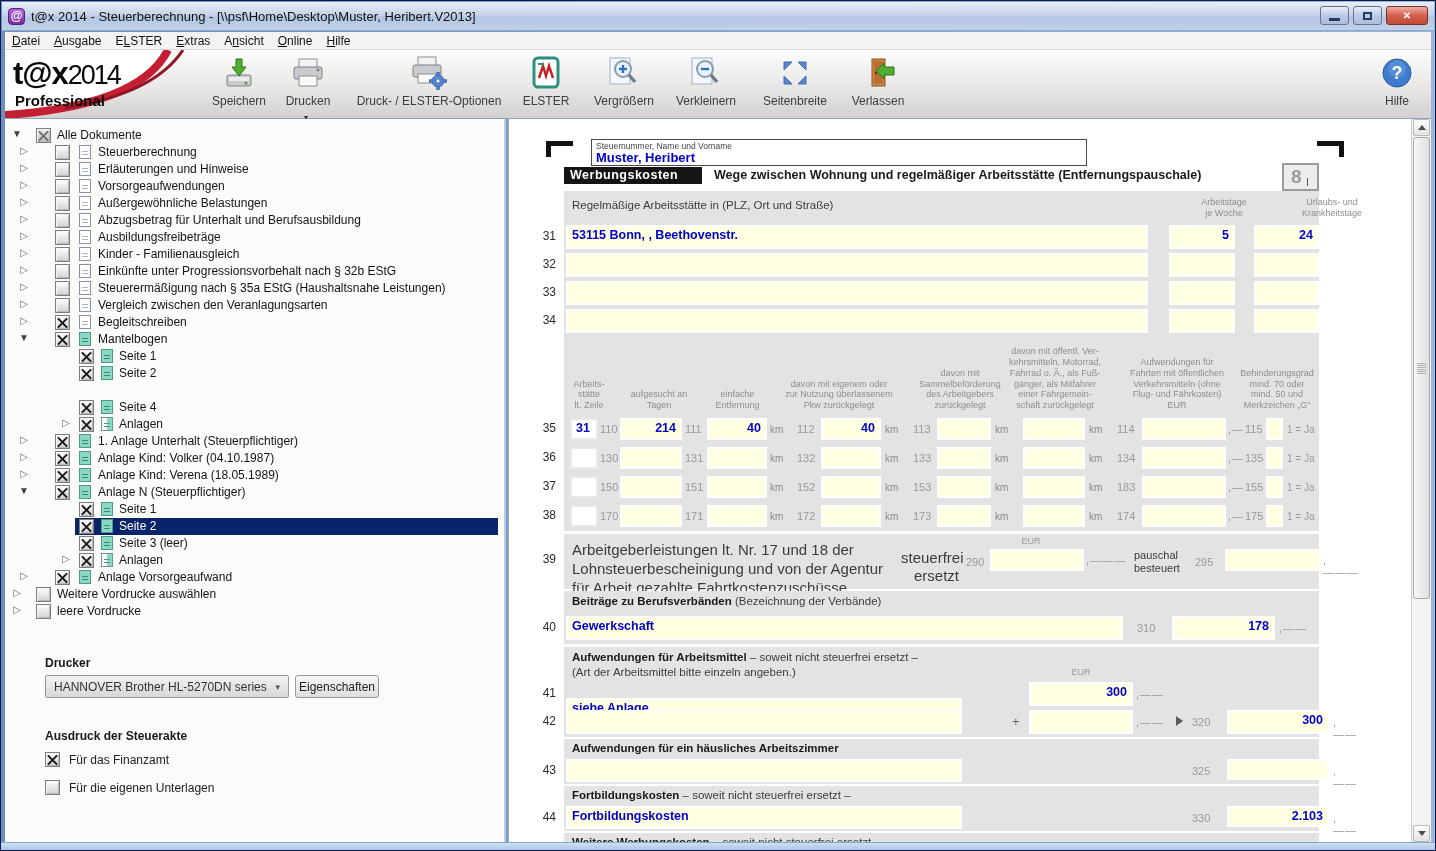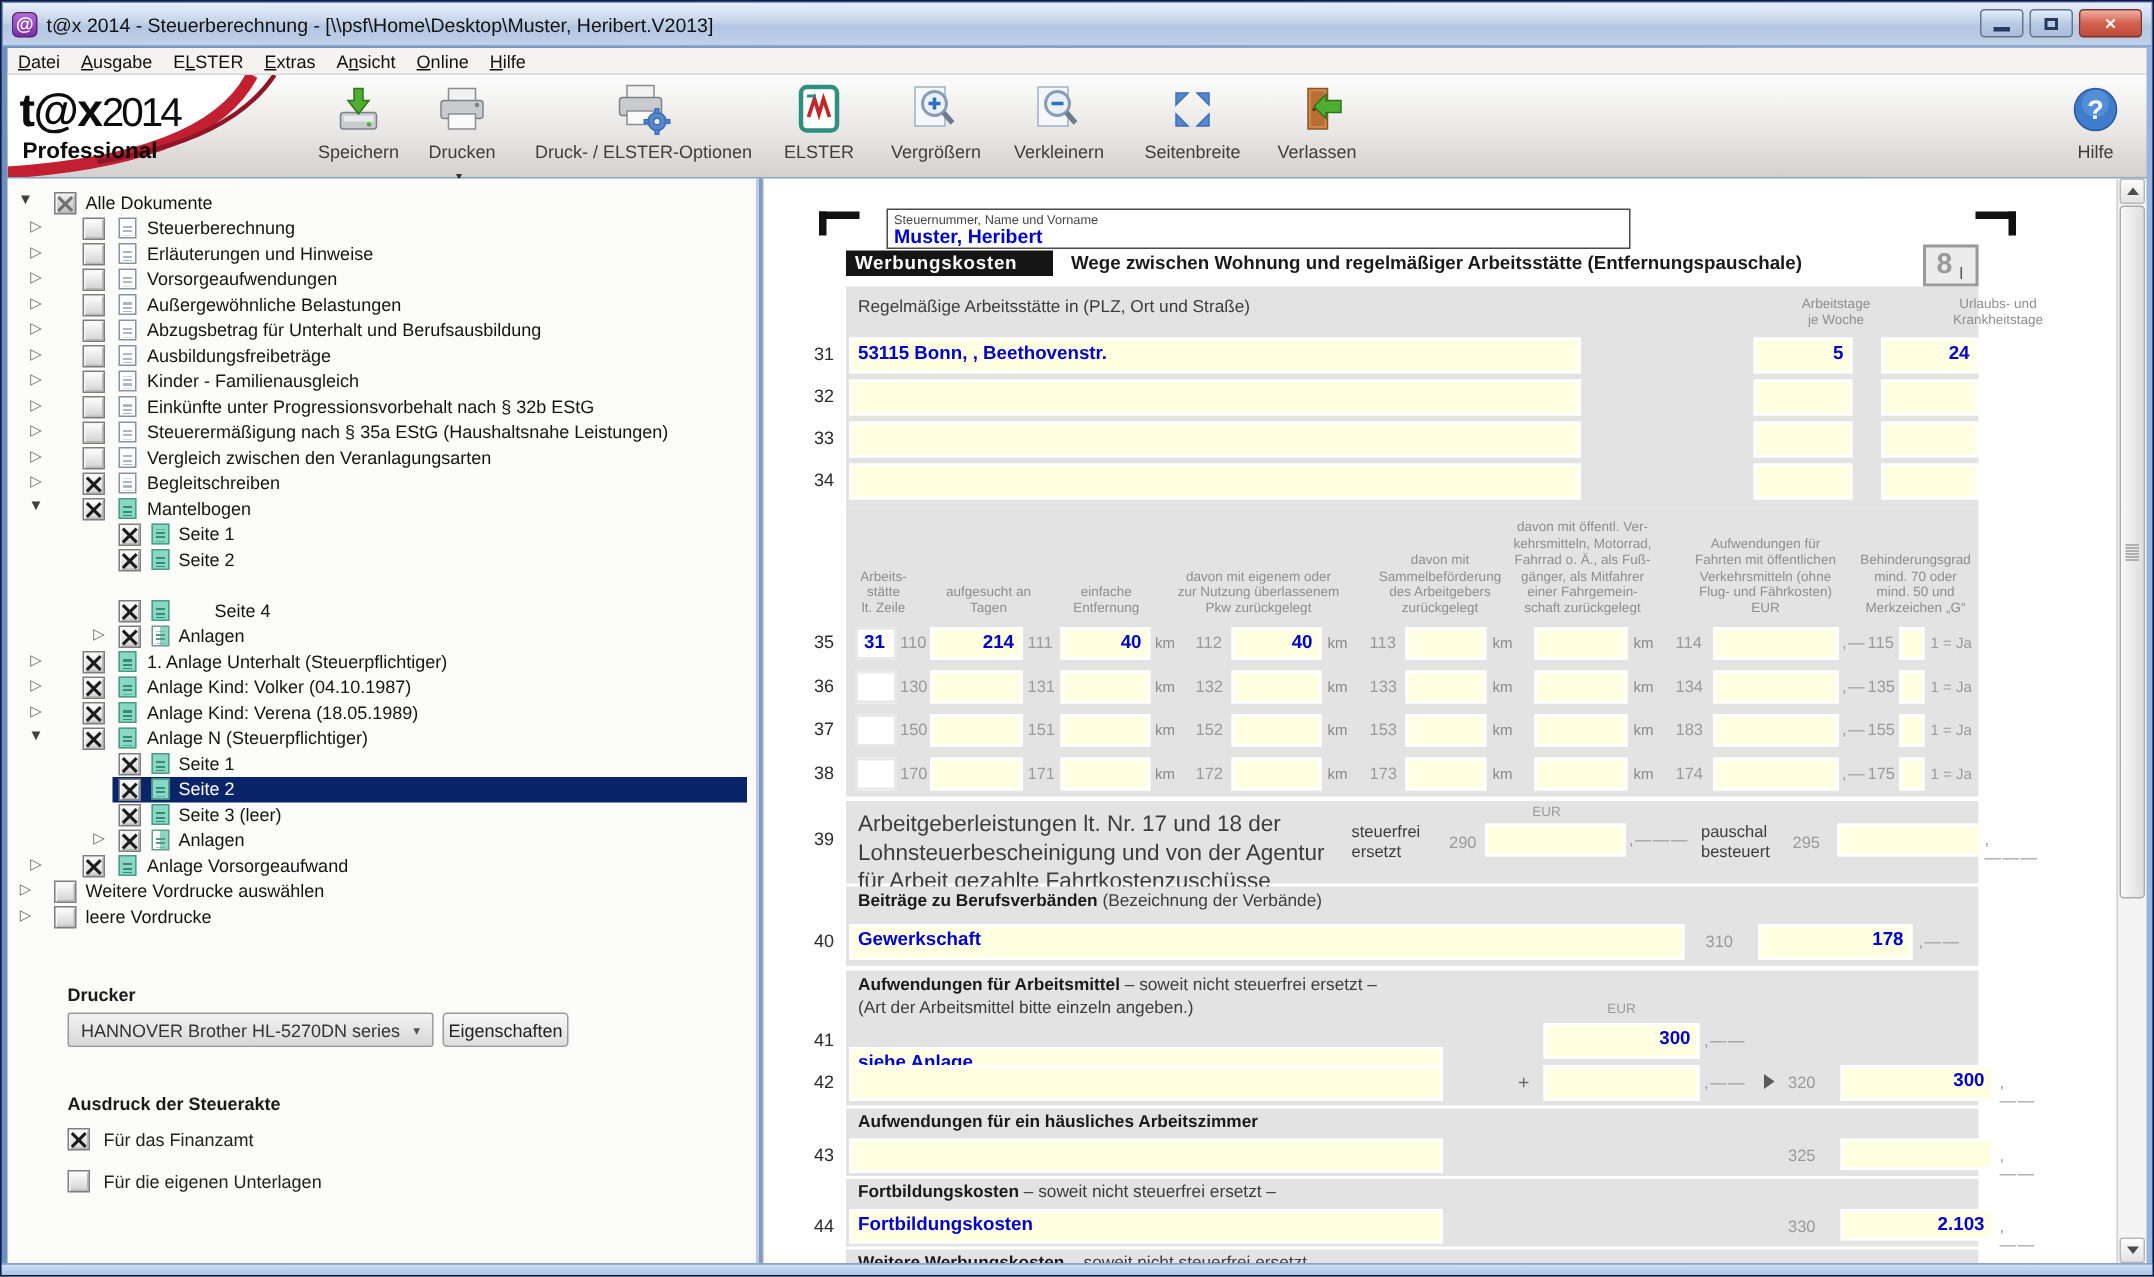--- a/index.html
+++ b/index.html
@@ -125,21 +125,21 @@
   .r{ text-align:right;} .code{ color:#9a9a9a; font-size:11px;} .km{ color:#8a8a8a; font-size:10px;}
   .sfx{ color:#9a9a9a; font-size:11px; letter-spacing:1px;}
   
   .blockA{ position:relative; height:148px; }
   .band1{ position:relative; height:32px; }
   .band1 .t{ position:absolute; left:8px; top:8px; font-size:11.5px; color:#3c3c3c;}
   .colhdr{ position:absolute; font-size:9px; color:#8e8e8e; text-align:center; white-space:pre-line; line-height:1.2;}
   .band1 .c1{ left:600px; top:6px; width:120px;}
   .band1 .c2{ left:728px; top:6px; width:80px;}
   .addr-row{ position:relative; height:28px; }
-  .addr-row .f-addr{ position:absolute; left:2px; top:2px; width:488px; height:24px;}
+  .addr-row .f-addr{ position:absolute; left:2px; top:2px; width:582px; height:24px;}
   .addr-row .f-days{ position:absolute; left:605px; top:2px; width:66px; height:24px;}
   .addr-row .f-vac{ position:absolute; left:690px; top:2px; width:65px; height:24px;}
   .addr-row .rownum{ top:6px; }
   
   .blockB{ position:relative; }
   .thead{ position:relative; height:76px; }
   .thead .colhdr{ bottom:4px; }
   .hc0{ left:0px;   width:50px; }
   .hc1{ left:60px;  width:70px; }
   .hc2{ left:140px; width:67px; }
@@ -168,21 +168,21 @@
   .co5   { left:553px; top:8px; position:absolute;}
   .f-auf { left:578px; width:84px;}
   .sx1   { left:664px; top:8px; position:absolute;}
   .co6   { left:681px; top:8px; position:absolute;}
   .f-beh { left:702px; width:17px;}
   .ja    { left:723px; top:9px; position:absolute; color:#9a9a9a; font-size:10px; white-space:nowrap;}
   
   .block39{ position:relative; height:55px; margin-top:3px;}
   .b39-label{ position:absolute; left:8px; top:7px; width:330px; font-size:15px; color:#3c3c3c; line-height:1.25;}
   .b39-eur{ position:absolute; left:420px; top:2px; width:94px; text-align:center; font-size:9px; color:#9a9a9a;}
-  .b39-sf{ position:absolute; left:337px; top:15px; width:58px; font-size:11px; color:#3c3c3c; line-height:1.2;}
+  .b39-sf{ position:absolute; left:337px; top:15px; width:58px; font-size:15px; color:#3c3c3c; line-height:1.2;text-align:right;}
   .b39-c1{ position:absolute; left:402px; top:22px;}
   .b39-f1{ position:absolute; left:426px; top:15px; width:94px; height:22px;}
   .b39-s1{ position:absolute; left:522px; top:20px;}
   .b39-pb{ position:absolute; left:570px; top:15px; width:60px; font-size:11px; color:#3c3c3c; line-height:1.2;}
   .b39-c2{ position:absolute; left:631px; top:22px;}
   .b39-f2{ position:absolute; left:661px; top:15px; width:96px; height:22px;}
   .b39-s2{ position:absolute; left:759px; top:20px;}
   .b39-num{ top:18px;}
   
   .block40{ position:relative; height:53px; margin-top:2px;}
@@ -481,21 +481,21 @@
           <span class="tlab" style="left: 114px;">Seite 1</span>
         </div>
         <div class="trow" style="top: 246px;">
           <span class="cb checked" style="left: 74px;"></span>
           <span class="doc green" style="left: 96px;"></span>
           <span class="tlab" style="left: 114px;">Seite 2</span>
         </div>
         <div class="trow" style="top: 280px;">
           <span class="cb checked" style="left: 74px;"></span>
           <span class="doc green" style="left: 96px;"></span>
-          <span class="tlab" style="left: 114px; margin-left: 24px;">Seite 4</span>
+          <span class="tlab" style="left: 114px;">Seite 4</span>
         </div>
         <div class="trow" style="top: 297px;">
           <span class="tarrow closed" style="left: 54px;">▷</span>
           <span class="cb checked" style="left: 74px;"></span>
           <span class="doc half" style="left: 96px;"></span>
           <span class="tlab" style="left: 114px;">Anlagen</span>
         </div>
         <div class="trow" style="top: 314px;">
           <span class="tarrow closed" style="left: 12px;">▷</span>
           <span class="cb checked" style="left: 50px;"></span>

